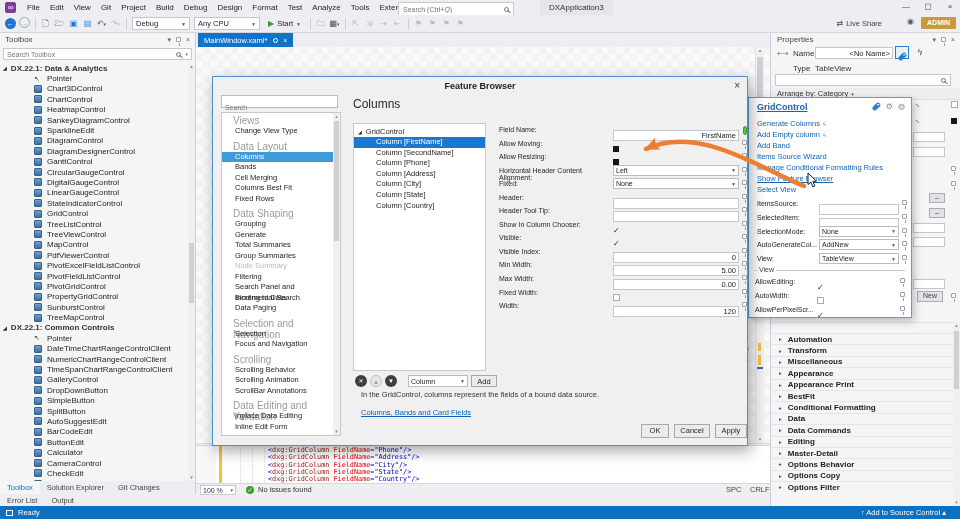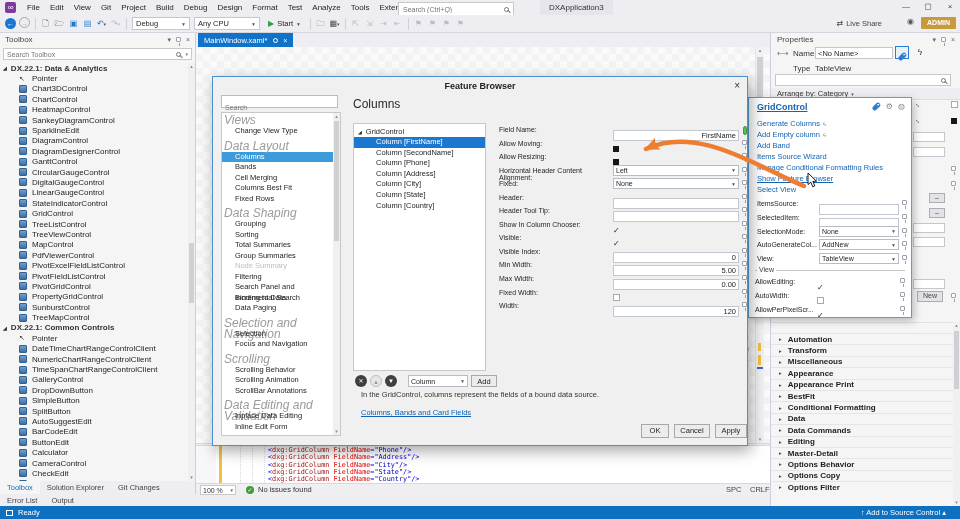--- a/index.html
+++ b/index.html
@@ -33,21 +33,21 @@
 
   
   #toolbox{position:absolute;left:0;top:33px;width:196px;height:448px;background:#F5F5F5;border-right:1px solid #CCCEDB;}
   #toolbox-header{height:13px;font-size:8px;color:#444;padding-left:5px;line-height:13px;position:relative;}
   .hdr-ic{position:absolute;top:0;font-size:7px;color:#666;line-height:13px;}
   #toolbox-search{position:absolute;left:3px;top:15px;width:189px;height:12px;background:#fff;border:1px solid #C8C8CC;display:flex;align-items:center;}
   #toolbox-search input{border:0;outline:0;flex:1;font-size:7px;color:#888;padding-left:3px;background:transparent;font-family:inherit;}
   #toolbox-list{position:absolute;left:0;top:30px;right:7px;bottom:0;overflow:hidden;}
   .tb-section{height:10.4px;font-size:8px;font-weight:bold;color:#333;display:flex;align-items:center;}
   .tb-exp{font-size:5px;margin:0 4px 0 3px;color:#333;}
-  .tb-item{height:10.4px;display:flex;align-items:center;font-size:8px;color:#1E1E1E;padding-left:19px;}
+  .tb-item{height:10.4px;display:flex;align-items:center;font-size:8px;color:#1E1E1E;padding-left:12px;margin-left:22px;}
   .tb-icon{display:inline-block;width:8px;height:8px;background:linear-gradient(#6FA0CE,#3E6E9E);border:1px solid #33618F;border-radius:1px;margin-right:5px;flex:none;}
   .tb-ptr{display:inline-block;width:8px;margin-right:5px;font-size:7px;color:#333;flex:none;}
   .vscroll{position:absolute;background:#F0F0F0;}
   .vthumb{position:absolute;left:1px;right:1px;background:#D0D0D4;}
   .varrow{position:absolute;left:0;right:0;text-align:center;font-size:5px;color:#888;height:7px;line-height:7px;}
   #toolbox-tabs{position:absolute;left:0;top:481px;width:196px;height:13px;background:#EEEEF2;display:flex;font-size:7.5px;border-right:1px solid #CCCEDB;}
   .ptab{padding:0 7px;line-height:13px;color:#444;}
   .ptab.active{background:#F5F5F5;color:#0E70C0;}
   #output-tabs{position:absolute;left:0;top:494px;width:196px;height:12px;background:#EEEEF2;display:flex;font-size:7.5px;}
 
@@ -116,21 +116,21 @@
   .sqf{display:inline-block;width:6px;height:6px;background:#161616;}
 
   
   #dialog{position:absolute;left:212px;top:76px;width:536px;height:370px;background:#F0F0F0;border:1px solid #4A90D0;box-shadow:3px 5px 14px rgba(0,0,0,.35);z-index:50;}
   #fb-title{position:absolute;left:0;top:4px;width:100%;text-align:center;font-size:9px;font-weight:bold;color:#222;}
   #fb-close{position:absolute;right:7px;top:3px;font-size:10px;color:#333;}
   #fb-search{position:absolute;left:8px;top:18px;width:117px;height:13px;background:#fff;border:1px solid #B8BCC4;}
   #fb-search input{width:100%;height:100%;border:0;outline:0;font-size:7px;color:#888;padding-left:3px;background:transparent;font-family:inherit;}
   #fb-nav-wrap{position:absolute;left:8px;top:35px;width:120px;height:324px;background:#fff;border:1px solid #C8C8C8;overflow:hidden;}
   #fb-nav{position:absolute;left:0;top:2px;right:7px;}
-  .fb-sec{height:11px;line-height:11px;font-size:12px;color:#9B9B9B;padding-left:2px;margin-top:4px;font-style:italic;}
+  .fb-sec{height:11px;line-height:11px;font-size:10px;color:#9B9B9B;padding-left:11px;margin-top:4px;}
   .fb-sec:first-child{margin-top:0;}
   .fb-item{height:10.5px;line-height:10.5px;font-size:7.5px;color:#1E1E1E;padding-left:13px;}
   .fb-item.selected{background:#3D9BDC;color:#fff;}
   .fb-item.disabled{color:#BDBDBD;}
   #fb-heading{position:absolute;left:140px;top:20px;font-size:12px;color:#2B2B2B;}
   #fb-tree{position:absolute;left:140px;top:46px;width:133px;height:248px;background:#fff;border:1px solid #C8C8C8;padding-top:2px;}
   .tree-root{height:11px;display:flex;align-items:center;font-size:7.5px;color:#1E1E1E;padding-left:4px;}
   .tree-exp{font-size:5px;margin-right:4px;}
   .tree-child{height:10.6px;line-height:10.6px;font-size:7.5px;color:#1E1E1E;padding-left:22px;}
   .tree-child.sel{background:#1C77CF;color:#fff;}
@@ -474,21 +474,21 @@
 
 <div id="props">
   <div id="props-header">
     <span>Properties</span>
     <span class="hdr-ic" style="right:24px;">▾</span>
     <span class="hdr-ic" style="right:14px;"><span class="pin"></span></span>
     <span class="hdr-ic" style="right:5px;">×</span>
   </div>
   <span class="prow" style="left:6px;top:16px;color:#777;">⟷</span>
   <span class="prow" style="left:22px;top:16px;">Name</span>
-  <input class="tin" id="name-input" style="position: absolute; left: 44px; top: 14px;" readonly="" value="&lt;No Name&gt;">
+  <input class="tin" id="name-input" style="position: absolute; left: 44px; top: 14px; text-align: right;" readonly="" value="&lt;No Name&gt;">
   <span id="wrenchbtn">
     <svg width="9" height="9" viewBox="0 0 10 10">
         <path fill="#2B7CD3" d="M8.8,2 A2.6,2.6 0 0 0 5.2,1.2 L1.3,5.1 a1.4,1.4 0 1 0 3.6,3.6 L8.1,5.5 A2.6,2.6 0 0 0 8.8,2 L7,3.8 L5.8,3.6 L5.6,2.4 Z"></path>
       </svg>
   </span>
   <span id="boltbtn">ϟ</span>
   <span class="prow" style="left:22px;top:31px;">Type</span>
   <span class="prow" style="left:44px;top:31px;">TableView</span>
   <div id="props-search">
     <input readonly="" style="">
@@ -687,21 +687,21 @@
         <div class="fb-sec">Views</div>
         <div class="fb-item">Change View Type</div>
         <div class="fb-sec">Data Layout</div>
         <div class="fb-item selected">Columns</div>
         <div class="fb-item">Bands</div>
         <div class="fb-item">Cell Merging</div>
         <div class="fb-item">Columns Best Fit</div>
         <div class="fb-item">Fixed Rows</div>
         <div class="fb-sec">Data Shaping</div>
         <div class="fb-item">Grouping</div>
-        <div class="fb-item">Sorting</div>
+        <div class="fb-item">Generate</div>
         <div class="fb-item">Total Summaries</div>
         <div class="fb-item">Group Summaries</div>
         <div class="fb-item disabled">Node Summary</div>
         <div class="fb-item">Filtering</div>
         <div class="fb-item">Search Panel and Incremental Search</div>
         <div class="fb-item">Binding to Data</div>
         <div class="fb-item">Data Paging</div>
         <div class="fb-sec">Selection and Navigation</div>
         <div class="fb-item">Selection</div>
         <div class="fb-item">Focus and Navigation</div>

